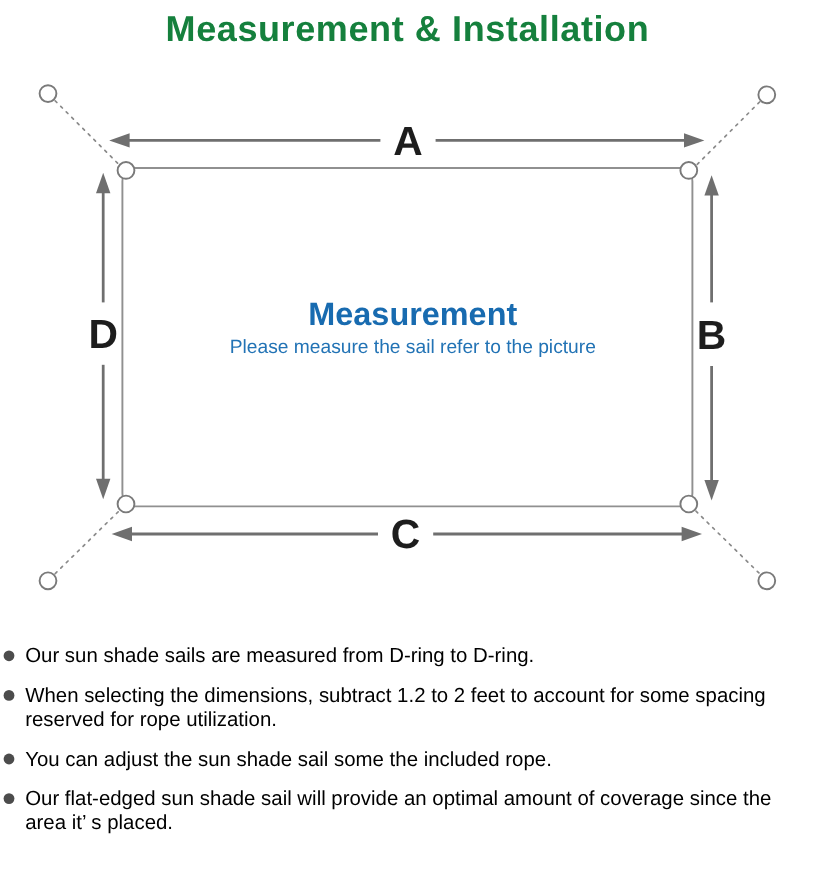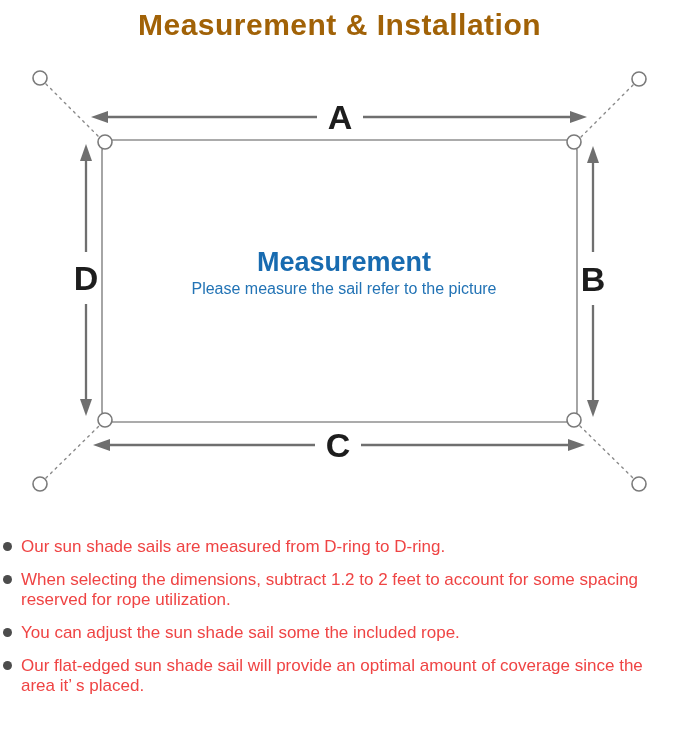--- a/index.html
+++ b/index.html
@@ -15,21 +15,21 @@
     overflow: hidden;
   }
   h1.page-title {
     margin-top: 6px;
     height: 38px;
     line-height: 38px;
     text-align: center;
     font-size: 30px;
     font-weight: 700;
     letter-spacing: 0.5px;
-    color: #a16207;
+    color: #15803d;
   }
   svg.diagram {
     display: block;
     margin-top: 16px;
   }
   .sail-outline { fill: #ffffff; stroke: #909090; stroke-width: 1.6; }
   .ring { fill: #ffffff; stroke: #7a7a7a; stroke-width: 1.6; }
   .dash { stroke: #8a8a8a; stroke-width: 1.4; stroke-dasharray: 2 4.5; stroke-linecap: round; fill: none; }
   .arrow-shaft { stroke: #6f6f6f; stroke-width: 2.3; }
   .arrow-head { fill: #6f6f6f; stroke: none; }
@@ -56,21 +56,21 @@
   ul.notes {
     list-style: none;
     margin-top: 17px;
     padding: 0 8px 10px 3px;
   }
   ul.notes li {
     display: flex;
     align-items: flex-start;
     gap: 9px;
     margin-bottom: 13px;
-    color: #ef4444;
+    color: #000000;
     font-size: 17px;
     line-height: 20px;
   }
   ul.notes li:last-child { margin-bottom: 0; }
   .bullet-dot {
     flex: 0 0 auto;
     width: 9px;
     height: 9px;
     margin-top: 5px;
     border-radius: 50%;

